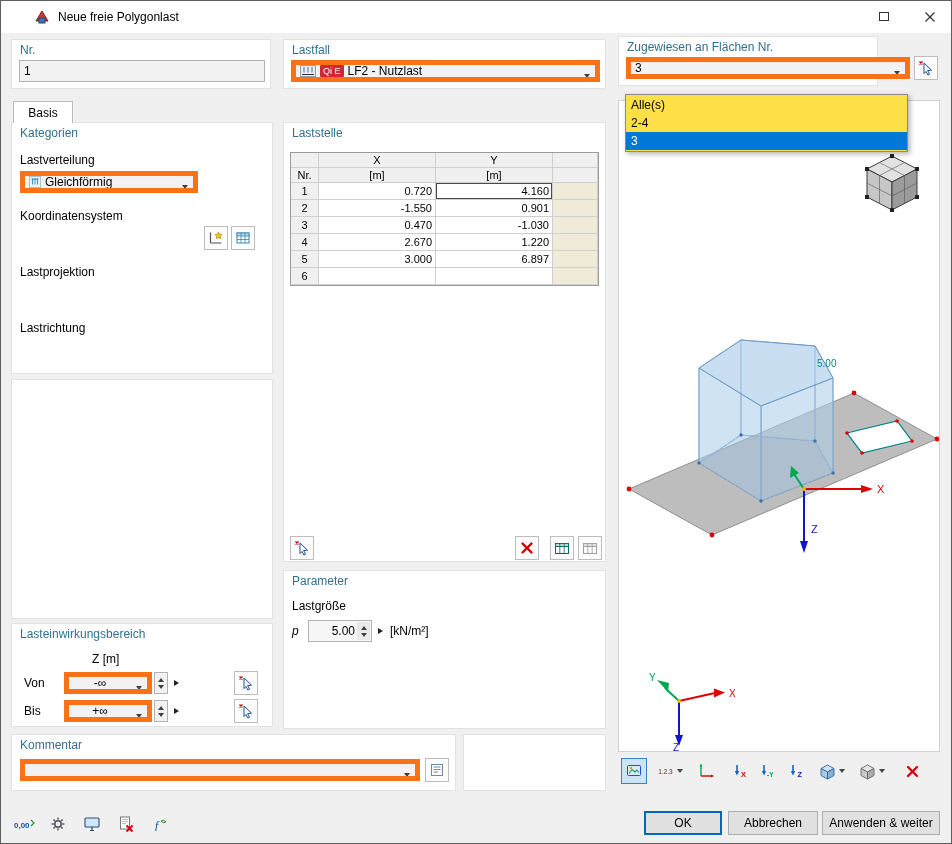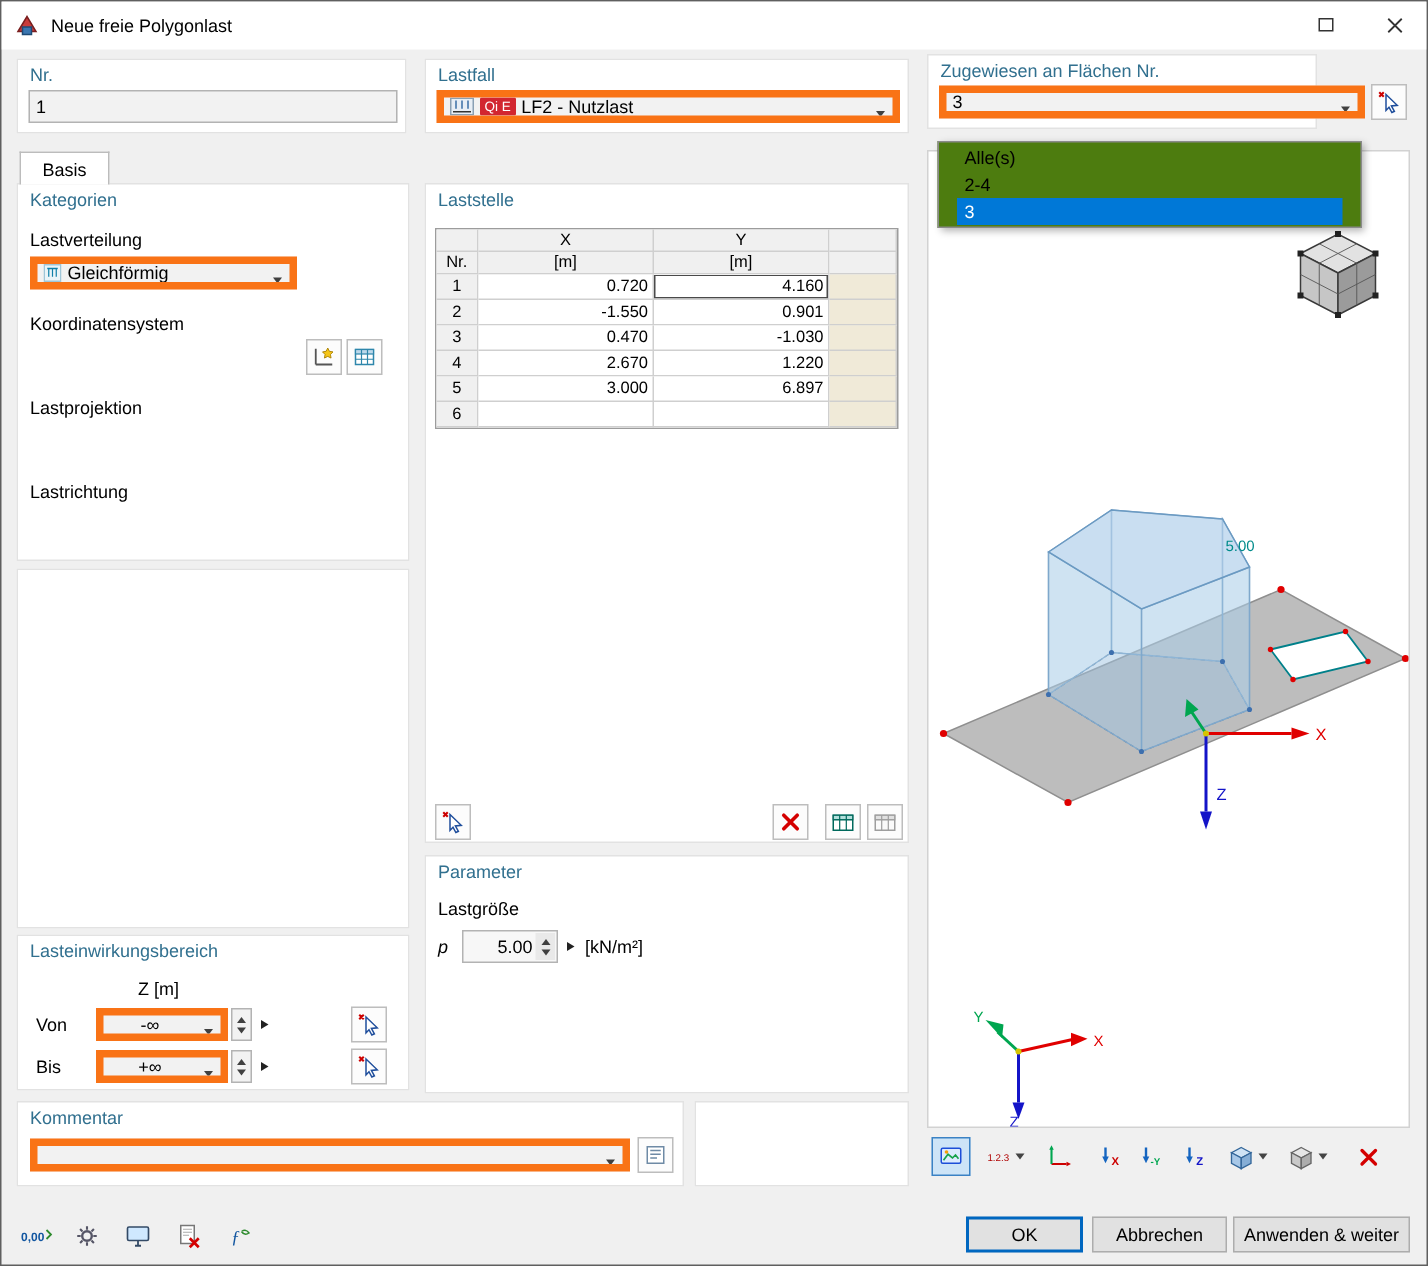--- a/index.html
+++ b/index.html
@@ -2,21 +2,21 @@
 <html><head>
 <meta charset="utf-8">
 <style>
   * { margin:0; padding:0; box-sizing:border-box; }
   html,body { background:#9a9a9a; }
   body { font-family:"Liberation Sans", sans-serif; font-size:12px; color:#000; }
   .window { position:relative; width:952px; height:844px; background:#f0f0f0;
             border:1px solid #5f5f5f; overflow:hidden; }
   
   .titlebar { position:absolute; left:0; top:0; width:100%; height:32px; background:#ffffff;
-              display:flex; align-items:center; }
+              display:flex; align-items:center;padding-left:24px; }
   .tb-title { margin-left:8px; }
   .tb-btn { position:absolute; top:0; width:46px; height:31px; display:flex;
             align-items:center; justify-content:center; }
   .max-glyph { width:10px; height:9px; border:1px solid #333; display:inline-block; }
   
   .group { position:absolute; background:#fff; border:1px solid #e2e2e2; }
   .panel { position:absolute; background:#fff; border:1px solid #e2e2e2; }
   .gtitle { position:absolute; left:8px; top:3px; color:#31708f; white-space:nowrap; }
   .lbl { position:absolute; white-space:nowrap; }
   
@@ -43,22 +43,22 @@
   .flyout { position:absolute; width:12px; height:22px; display:flex; align-items:center; justify-content:center; }
   .tri-rt { width:0; height:0; border-top:3.5px solid transparent; border-bottom:3.5px solid transparent;
             border-left:5px solid #222; }
   
   .icbtn { position:absolute; width:24px; height:24px; background:#fcfcfc; border:1px solid #bdbdbd;
            display:flex; align-items:center; justify-content:center; }
   
   .tab { position:absolute; background:#fff; border:1px solid #bcbcbc; border-bottom:none;
          display:flex; align-items:center; justify-content:center; z-index:2; }
   
-  .popup { position:absolute; background:#4d7c0f; border:1px solid #8a8a8a; z-index:60;
-           box-shadow:2px 2px 5px rgba(0,0,0,0.3); padding:1px 12px; }
+  .popup { position:absolute; background:#fde047; border:1px solid #8a8a8a; z-index:60;
+           box-shadow:2px 2px 5px rgba(0,0,0,0.3); padding:1px 0; }
   .pitem { height:18px; line-height:18px; padding:0 5px; }
   .pitem.sel { background:#0078d7; color:#fff; }
   
   .tbl { position:absolute; border:1px solid #9c9c9c; background:#fff; }
   .trow { display:flex; }
   .tc { border-right:1px solid #cfcfcf; border-bottom:1px solid #cfcfcf; font-size:11px;
         display:flex; align-items:center; overflow:hidden; }
   .tc.hdr { background:#f0f0f0; justify-content:center; }
   .tc.num { justify-content:flex-end; padding-right:3px; background:#fff; }
   .tc.rowh { background:#f0f0f0; justify-content:center; }

